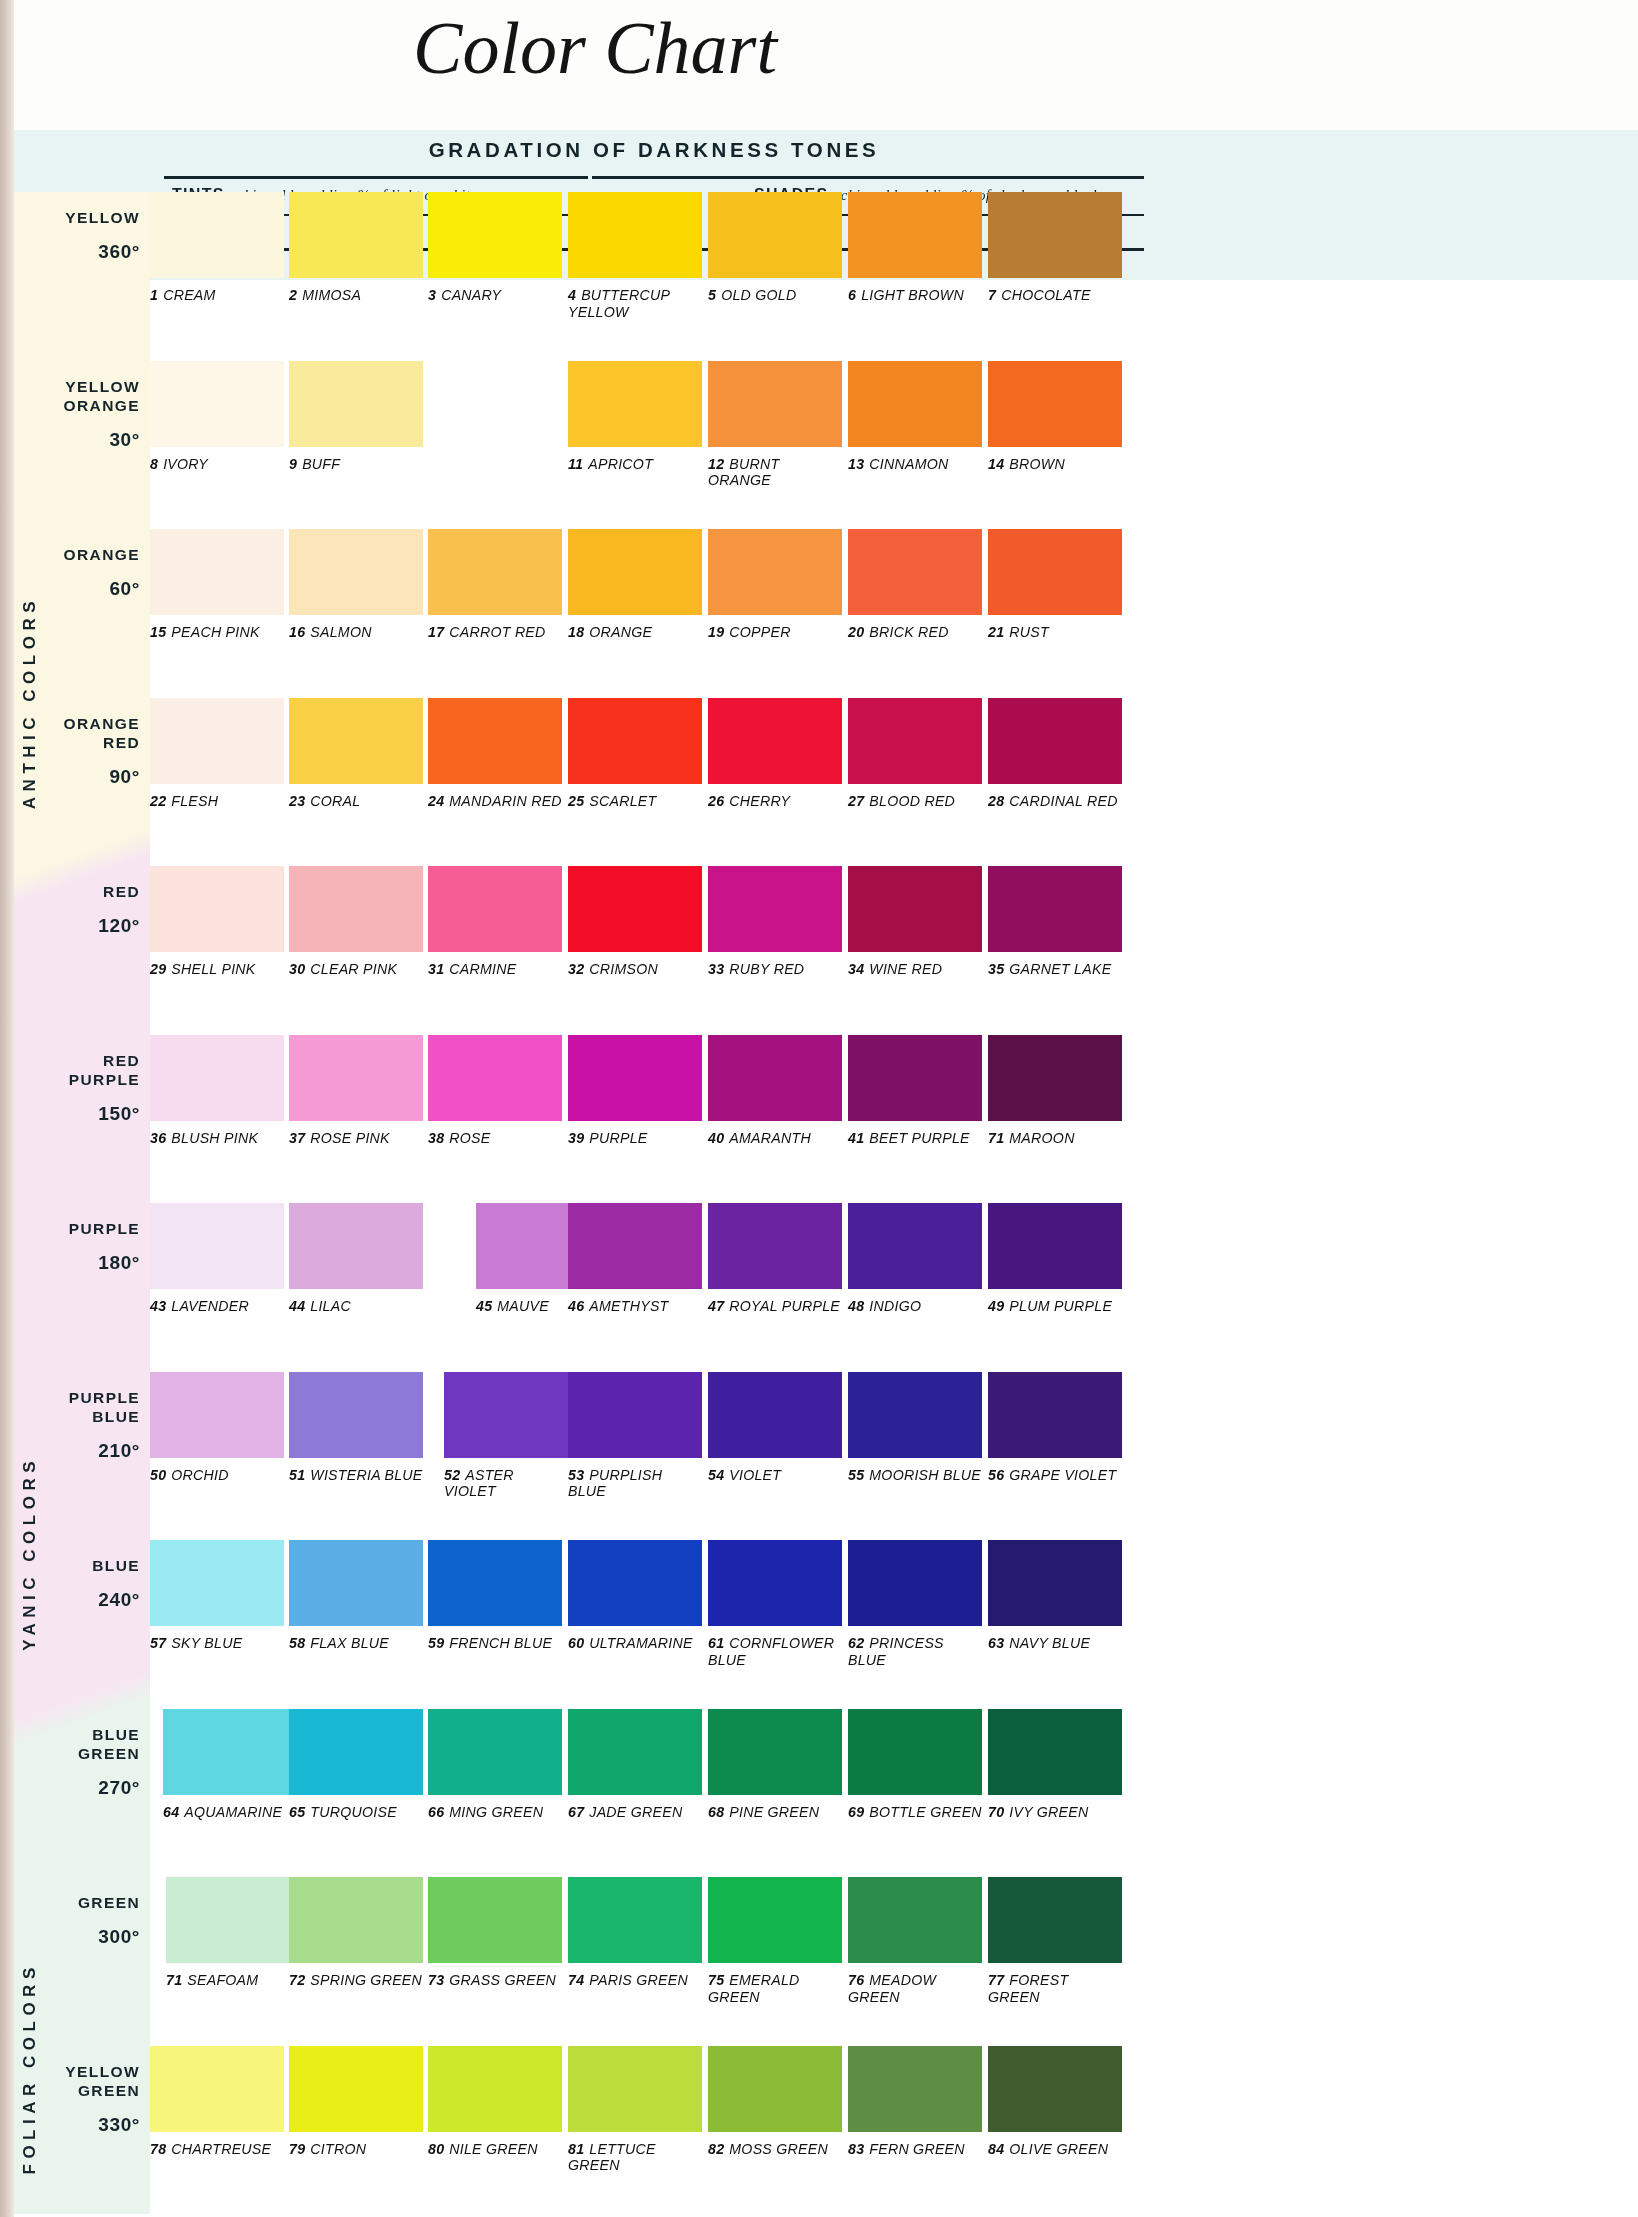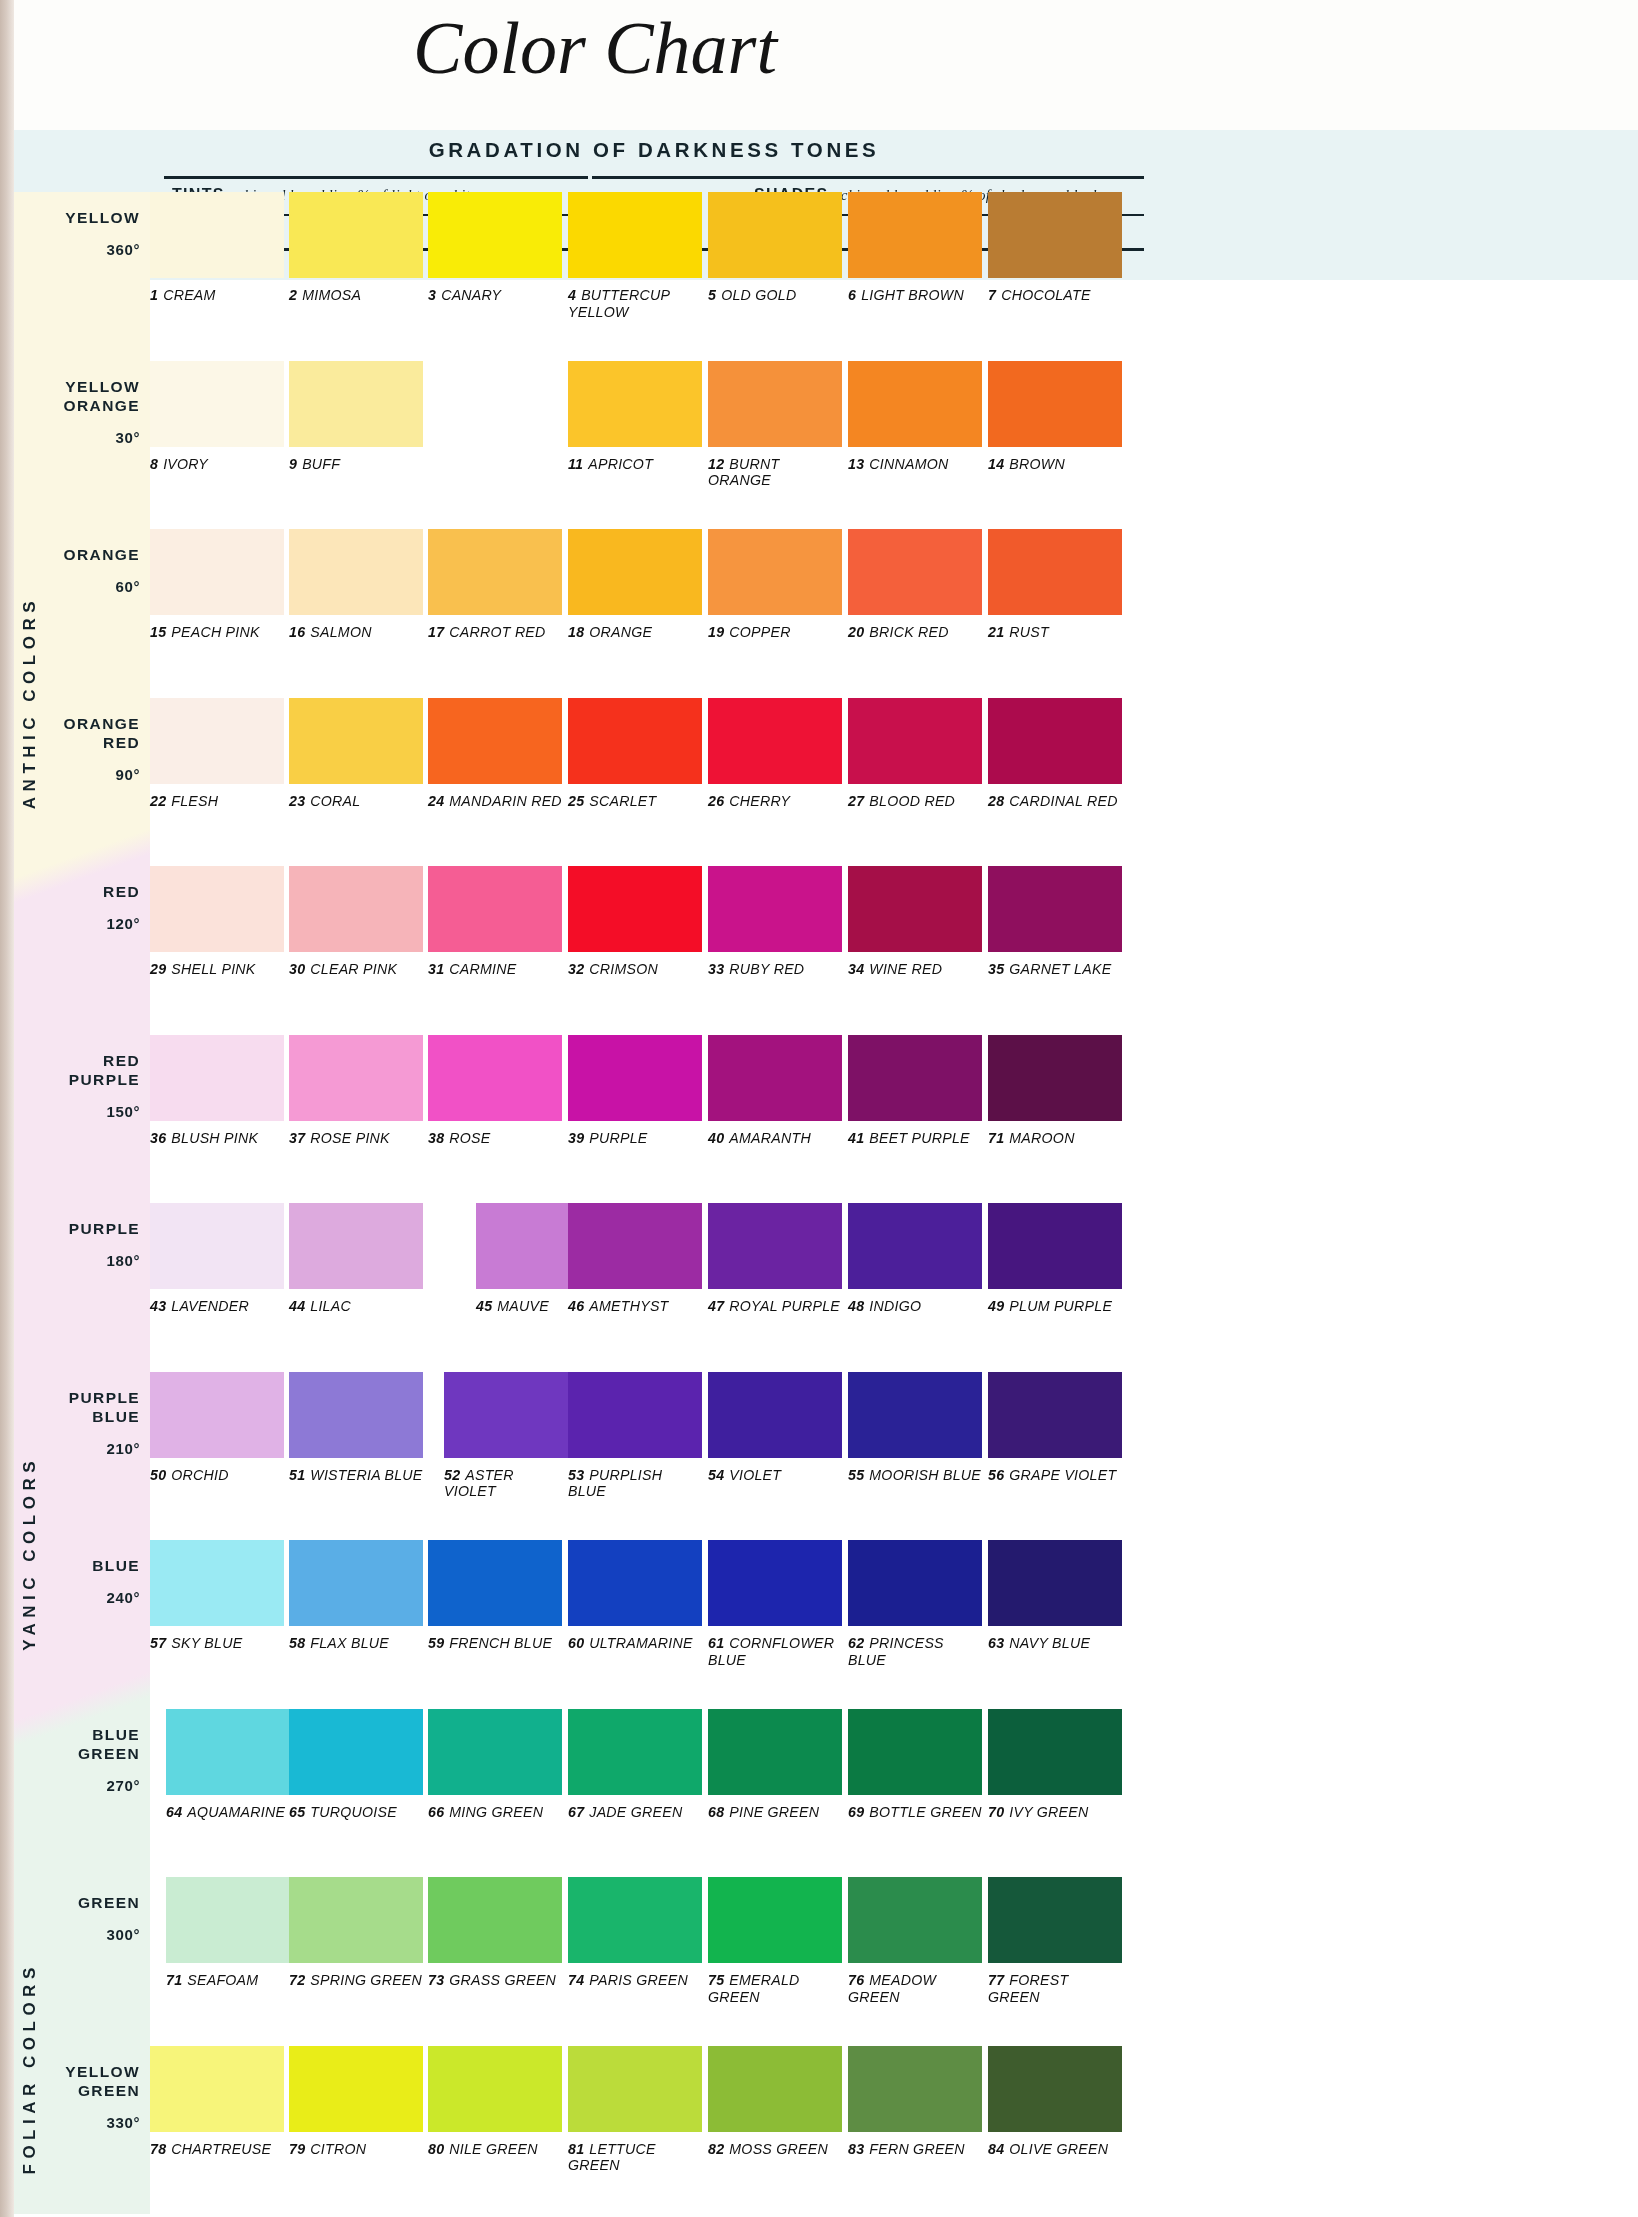--- a/index.html
+++ b/index.html
@@ -71,21 +71,21 @@
   }
 
   
   #strip { position:absolute; left:14px; top:192px; width:136px; height:2025px; }
   .band { position:absolute; left:0; width:136px; }
   .hue {
     position:absolute; right:10px; color:#15232a; text-align:right;
     font-weight:bold; white-space:nowrap;
   }
   .hue .nm { font-size:15.5px; letter-spacing:1.4px; line-height:19px; display:block;}
-  .hue .dg { font-size:15px; letter-spacing:0.6px; display:block; margin-top:14px;}
+  .hue .dg { font-size:19px; letter-spacing:0.6px; display:block; margin-top:14px;}
 
   .vert-label {
     position:absolute; left:6px;
     writing-mode: vertical-rl;
     transform: rotate(180deg);
     font-size:17px; font-weight:bold; letter-spacing:5.5px;
     color:#15232a; white-space:nowrap;
   }
 
   
@@ -460,21 +460,21 @@
       <div class="cell" style="left: 698px;">
         <div class="sw" style="background: rgb(27, 31, 145);"></div>
         <div class="cap"><span class="n">62</span><span>PRINCESS BLUE</span></div>
       </div>
       <div class="cell" style="left: 838px;">
         <div class="sw" style="background: rgb(36, 26, 110);"></div>
         <div class="cap"><span class="n">63</span><span>NAVY BLUE</span></div>
       </div>
     </div>
     <div class="row">
-      <div class="cell" style="left: 16px;">
+      <div class="cell" style="left: 0px; padding-left: 13px;">
         <div class="sw" style="background: rgb(95, 215, 224);"></div>
         <div class="cap"><span class="n">64</span><span>AQUAMARINE</span></div>
       </div>
       <div class="cell" style="left: 139px;">
         <div class="sw" style="background: rgb(25, 185, 212);"></div>
         <div class="cap"><span class="n">65</span><span>TURQUOISE</span></div>
       </div>
       <div class="cell" style="left: 278px;">
         <div class="sw" style="background: rgb(17, 176, 141);"></div>
         <div class="cap"><span class="n">66</span><span>MING GREEN</span></div>

